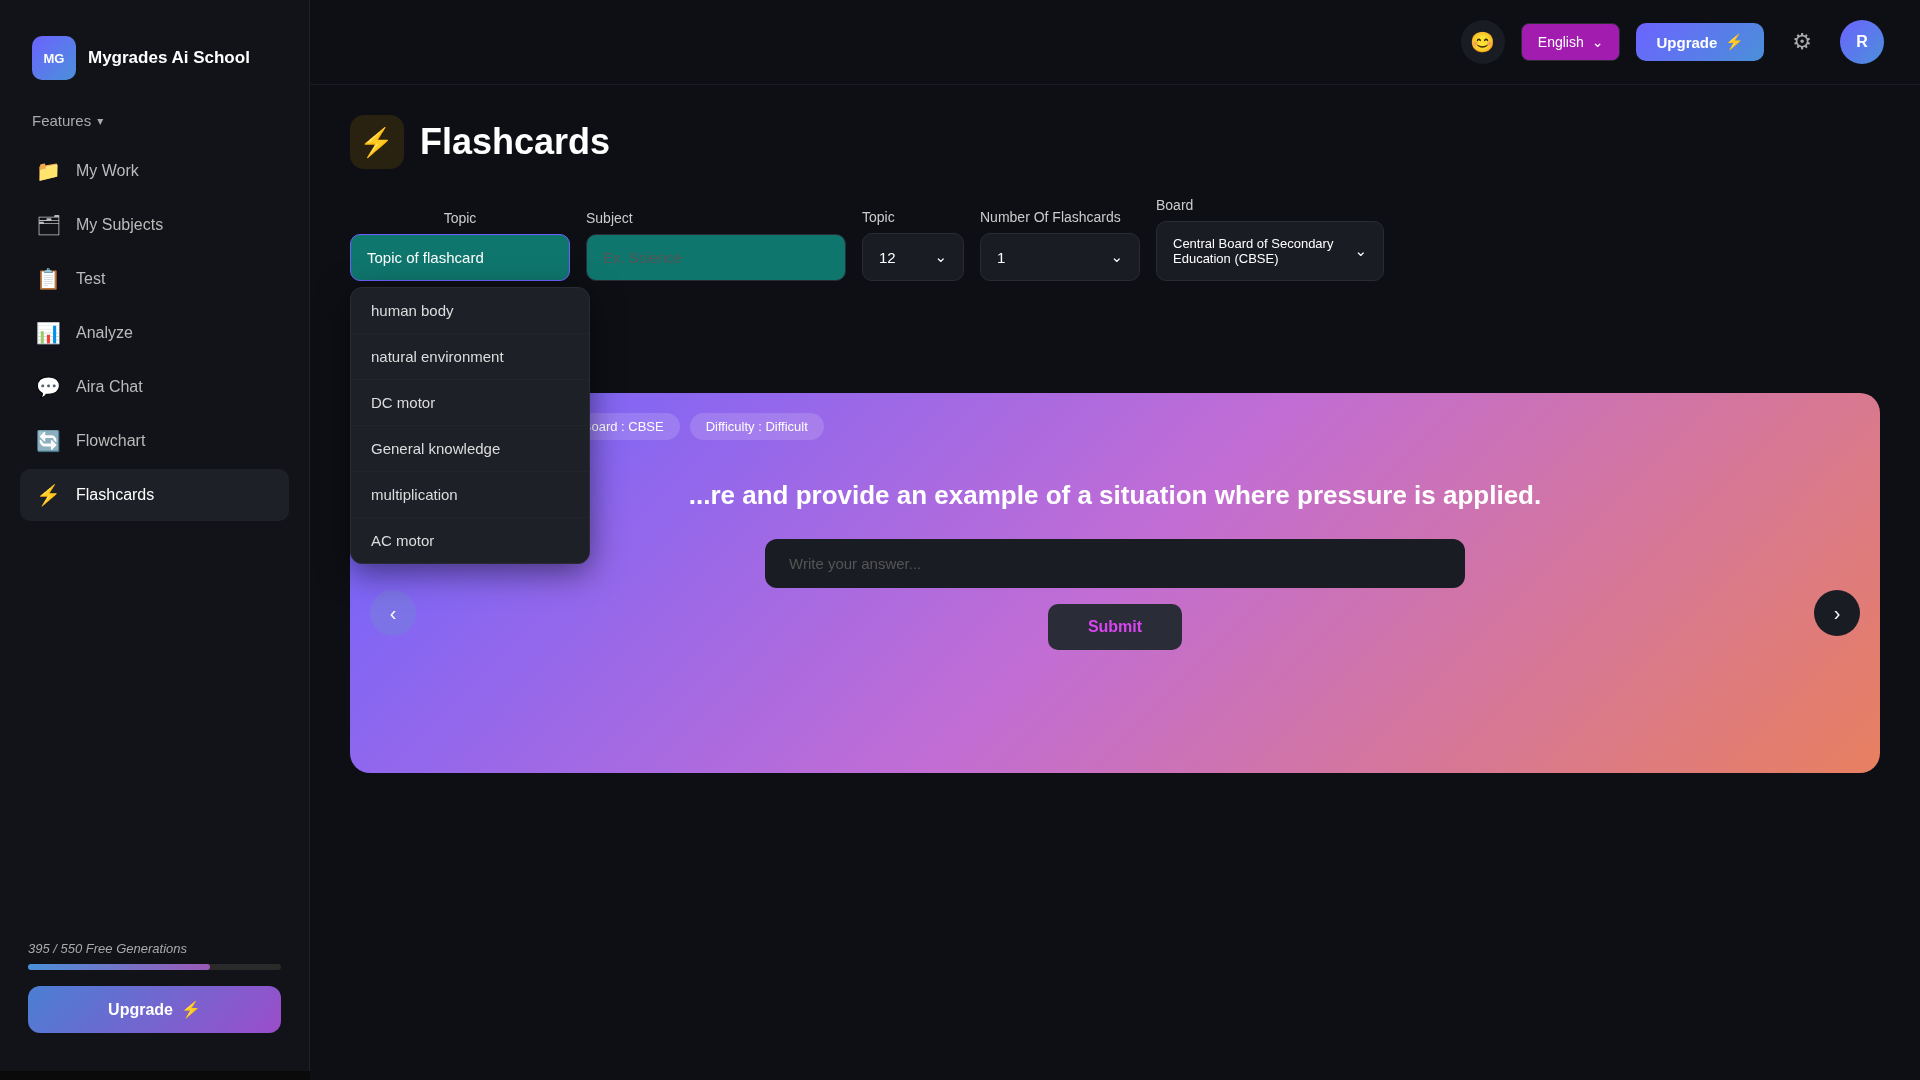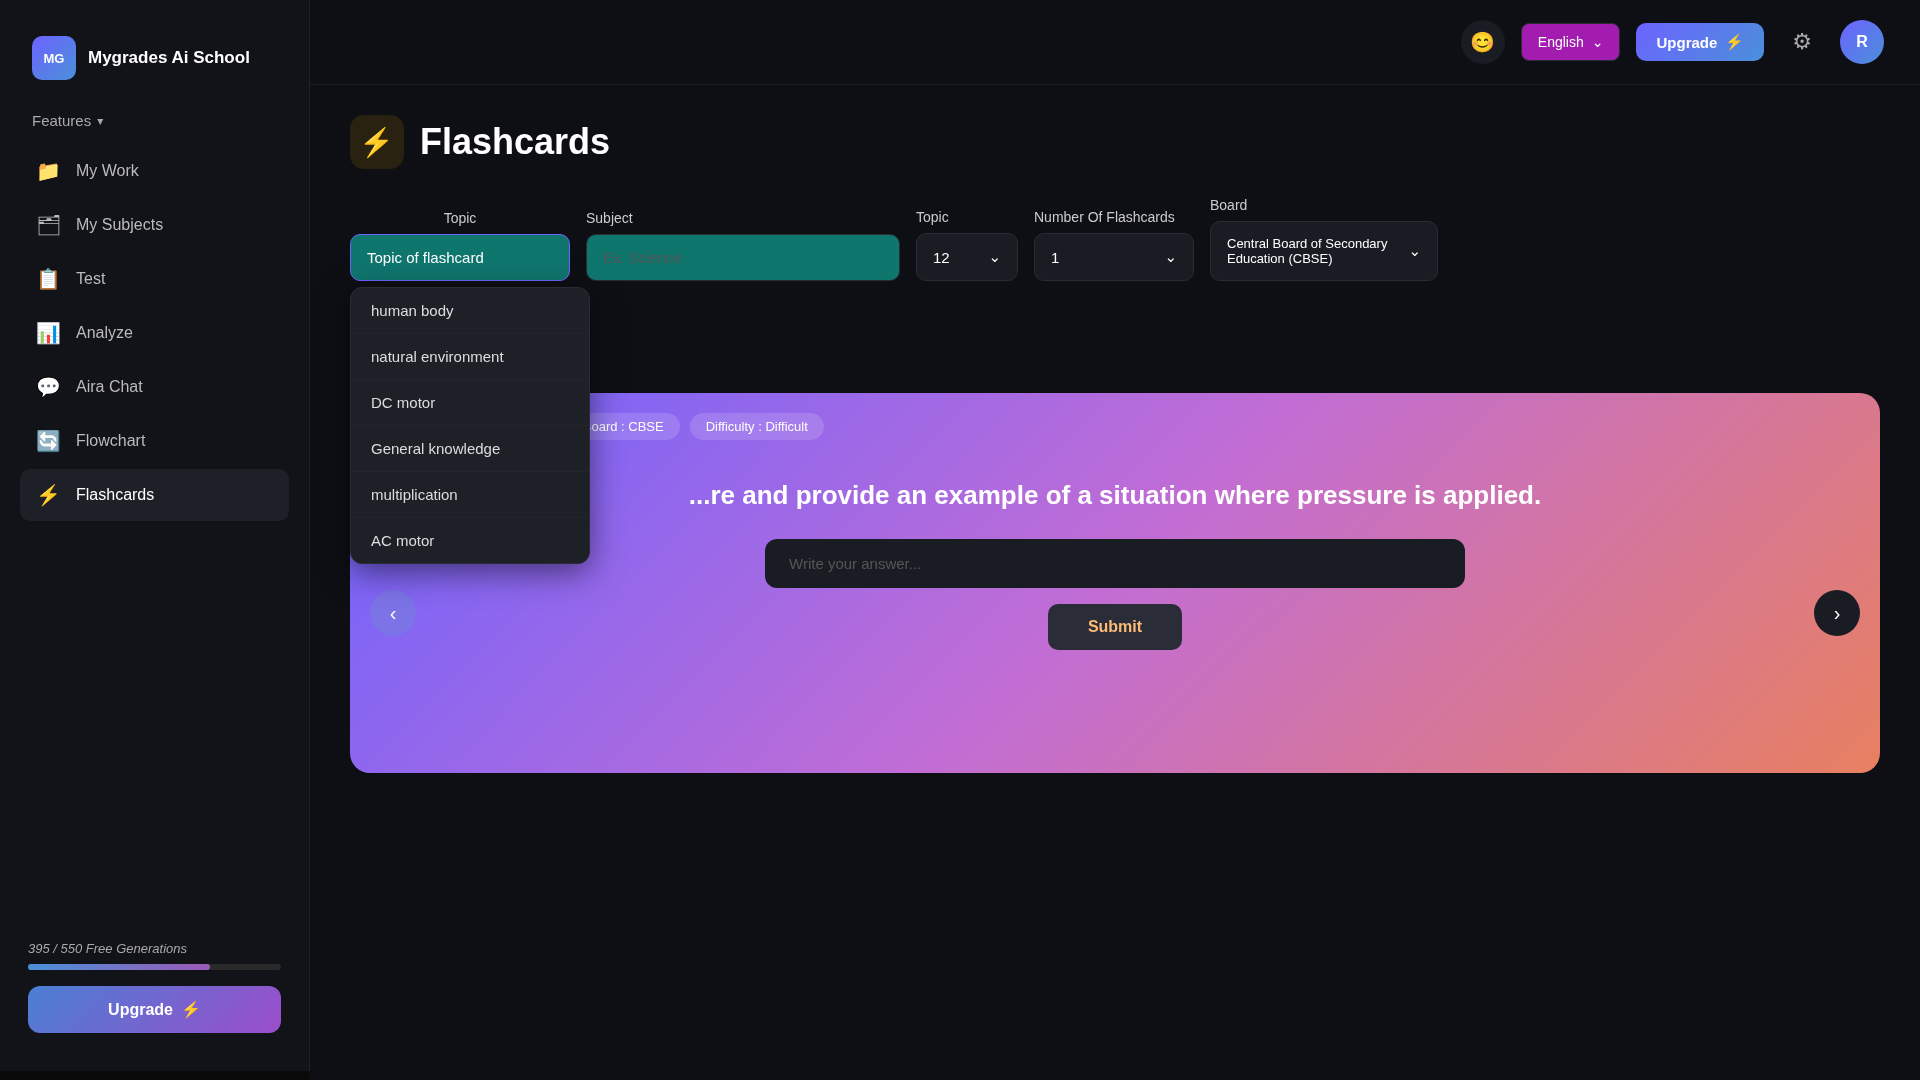--- a/index.html
+++ b/index.html
@@ -289,21 +289,21 @@
       font-size: 15px;
       outline: none;
       width: 220px;
     }
 
     .form-input::placeholder {
       color: #555;
     }
 
     .form-input-subject {
-      width: 314px;
+      width: 260px;
       border-color: #2a2c34;
     }
 
     .select-box {
       background: #1a1c24;
       border: 1.5px solid #2a2c34;
       border-radius: 10px;
       padding: 14px 16px;
       color: #fff;
       font-size: 15px;
@@ -460,21 +460,21 @@
       color: #555;
     }
 
     .submit-btn {
       display: block;
       margin: 0 auto;
       background: #2a2c38;
       border: none;
       border-radius: 10px;
       padding: 14px 40px;
-      color: #fdba74;
+      color: #d946ef;
       font-size: 16px;
       font-weight: 600;
       cursor: pointer;
     }
   </style>
 </head>
 <body>
 
 <div class="sidebar">
   <div class="sidebar-logo">

